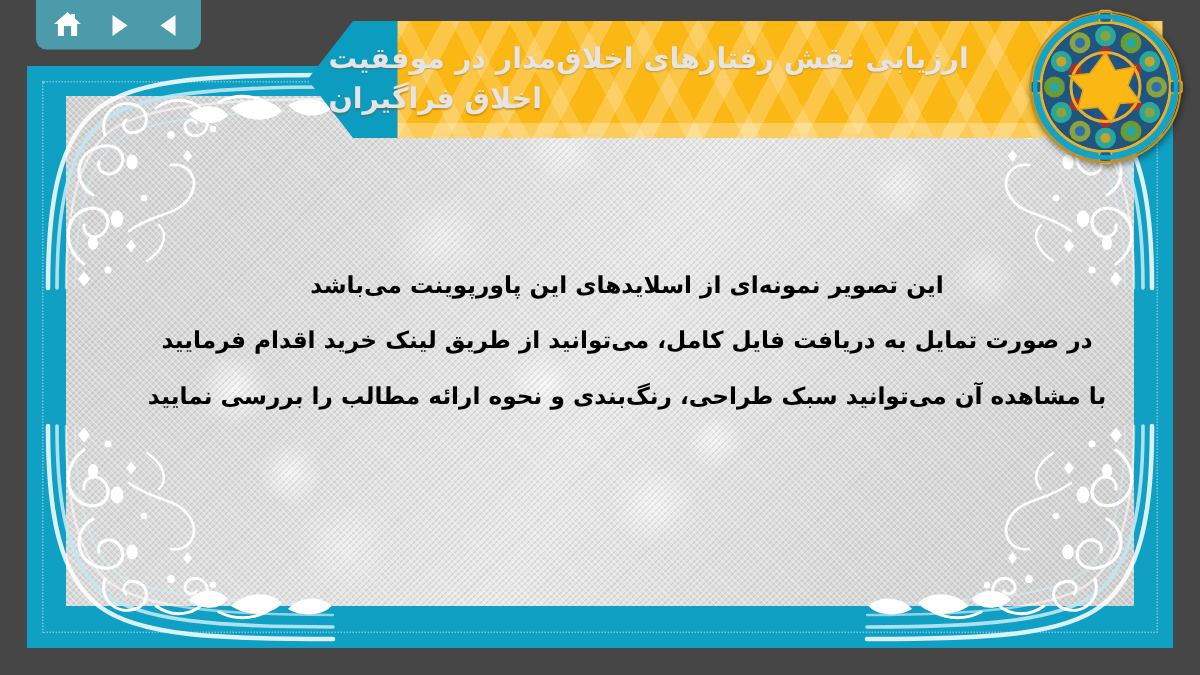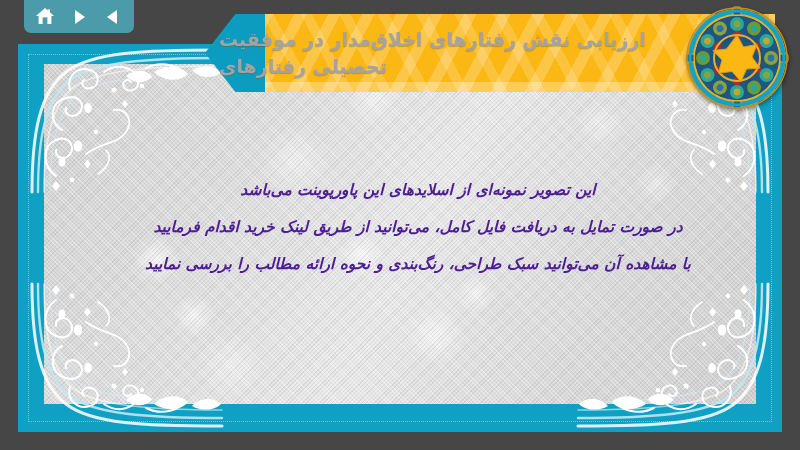--- a/index.html
+++ b/index.html
@@ -132,21 +132,21 @@
   .banner-title {
     position: relative;
     z-index: 2;
     height: 78px;
     display: flex;
     flex-direction: column;
     align-items: flex-end;
     justify-content: center;
     padding: 0 78px 0 14px;
     box-sizing: border-box;
-    color: #a3a3a3;
+    color: #e5e5e5;
     font-size: 19px;
     line-height: 1.42;
     font-weight: bold;
     direction: rtl;
     text-shadow: 0 1px 1px rgba(120,70,0,.35);
     white-space: nowrap;
   }
 
   
   .medallion {
@@ -162,25 +162,24 @@
 
   
   .body-text {
     position: absolute;
     left: 44px;
     top: 128px;
     width: 712px;
     z-index: 6;
     direction: rtl;
     text-align: center;
-    color: #4c1d95;
+    color: #000000;
     font-size: 15.5px;
     line-height: 2.38;
     font-weight: bold;
-    font-style: italic;
   }
   .body-line { white-space: nowrap; }
 
   
   .navbar {
     position: absolute;
     left: 24px;
     top: 0;
     width: 110px;
     height: 33px;
@@ -344,21 +343,21 @@
       <div class="body-line">با مشاهده آن می‌توانید سبک طراحی، رنگ‌بندی و نحوه ارائه مطالب را بررسی نمایید</div>
     </div>
 
   </div>
 
   <div class="title-banner">
     <div class="banner-tail"></div>
     <div class="banner-body"></div>
     <div class="banner-title">
       <span>ارزیابی نقش رفتارهای اخلاق‌مدار در موفقیت</span>
-      <span>تحصیلی رفتارهای</span>
+      <span>اخلاق فراگیران</span>
     </div>
   </div>
 
   <div class="medallion">
     <svg viewBox="0 0 104 104" xmlns="http://www.w3.org/2000/svg">
       <defs>
         <clipPath id="medclip">
             <circle cx="52" cy="52" r="44"></circle>
           </clipPath>
       </defs>

